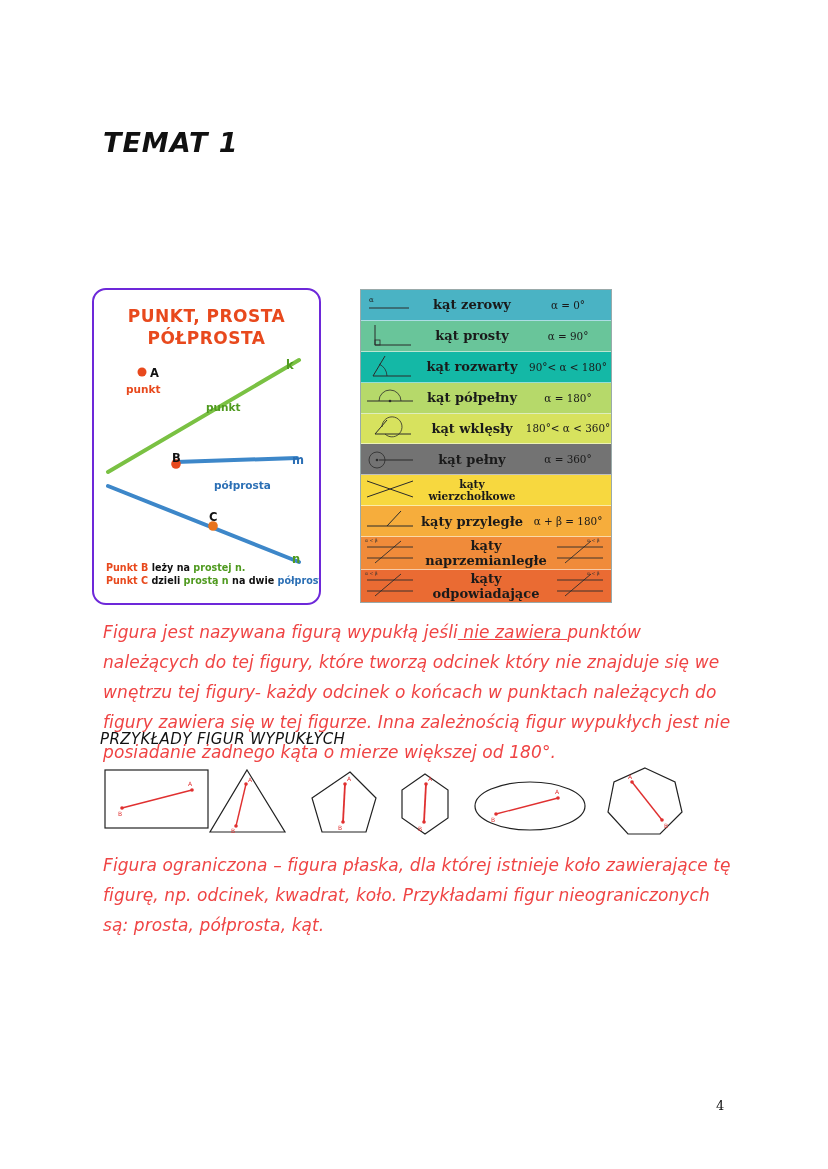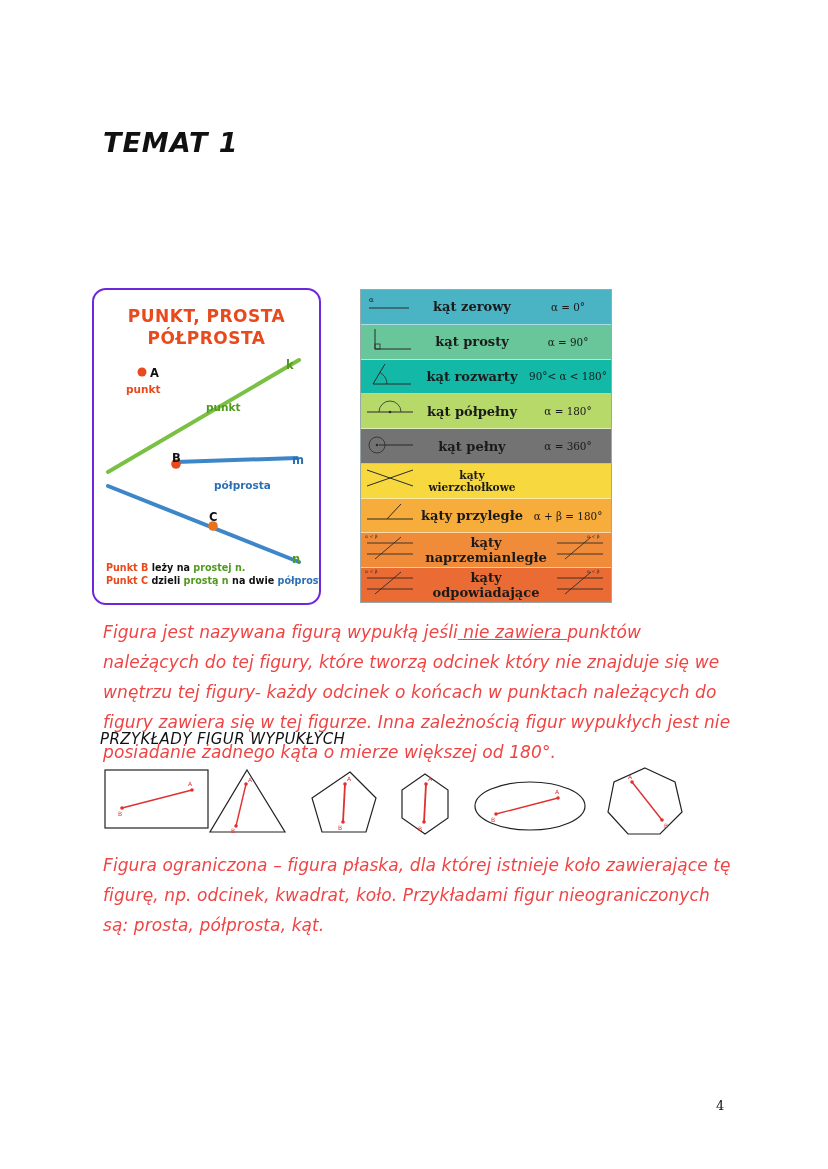--- a/index.html
+++ b/index.html
@@ -294,20 +294,31 @@
         <svg width="58" height="28">
             <line x1="6" y1="18" x2="52" y2="18" stroke="#2b2b2b" stroke-width="1"></line>
             <path d="M18 18 A11 11 0 0 1 40 18" fill="none" stroke="#2b2b2b" stroke-width="0.8"></path>
             <circle cx="29" cy="18" r="1.3" fill="#2b2b2b"></circle>
           </svg>
       </div>
       <div class="acell-name">kąt półpełny</div>
       <div class="acell-val">α = 180°</div>
     </div>
 
+    <div class="arow" style="background:#d7e25e">
+      <div class="acell-pic">
+        <svg width="58" height="28">
+            <line x1="14" y1="20" x2="50" y2="20" stroke="#2b2b2b" stroke-width="1"></line>
+            <line x1="14" y1="20" x2="26" y2="6" stroke="#2b2b2b" stroke-width="1"></line>
+            <path d="M24 20 A10 10 0 1 0 21 13" fill="none" stroke="#2b2b2b" stroke-width="0.8"></path>
+          </svg>
+      </div>
+      <div class="acell-name">kąt wklęsły</div>
+      <div class="acell-val">180°&lt; α &lt; 360°</div>
+    </div>
 
     <div class="arow" style="background:#737373">
       <div class="acell-pic">
         <svg width="58" height="28">
             <line x1="18" y1="16" x2="52" y2="16" stroke="#2b2b2b" stroke-width="1"></line>
             <circle cx="16" cy="16" r="8" fill="none" stroke="#2b2b2b" stroke-width="0.8"></circle>
             <circle cx="16" cy="16" r="1.3" fill="#2b2b2b"></circle>
           </svg>
       </div>
       <div class="acell-name">kąt pełny</div>

